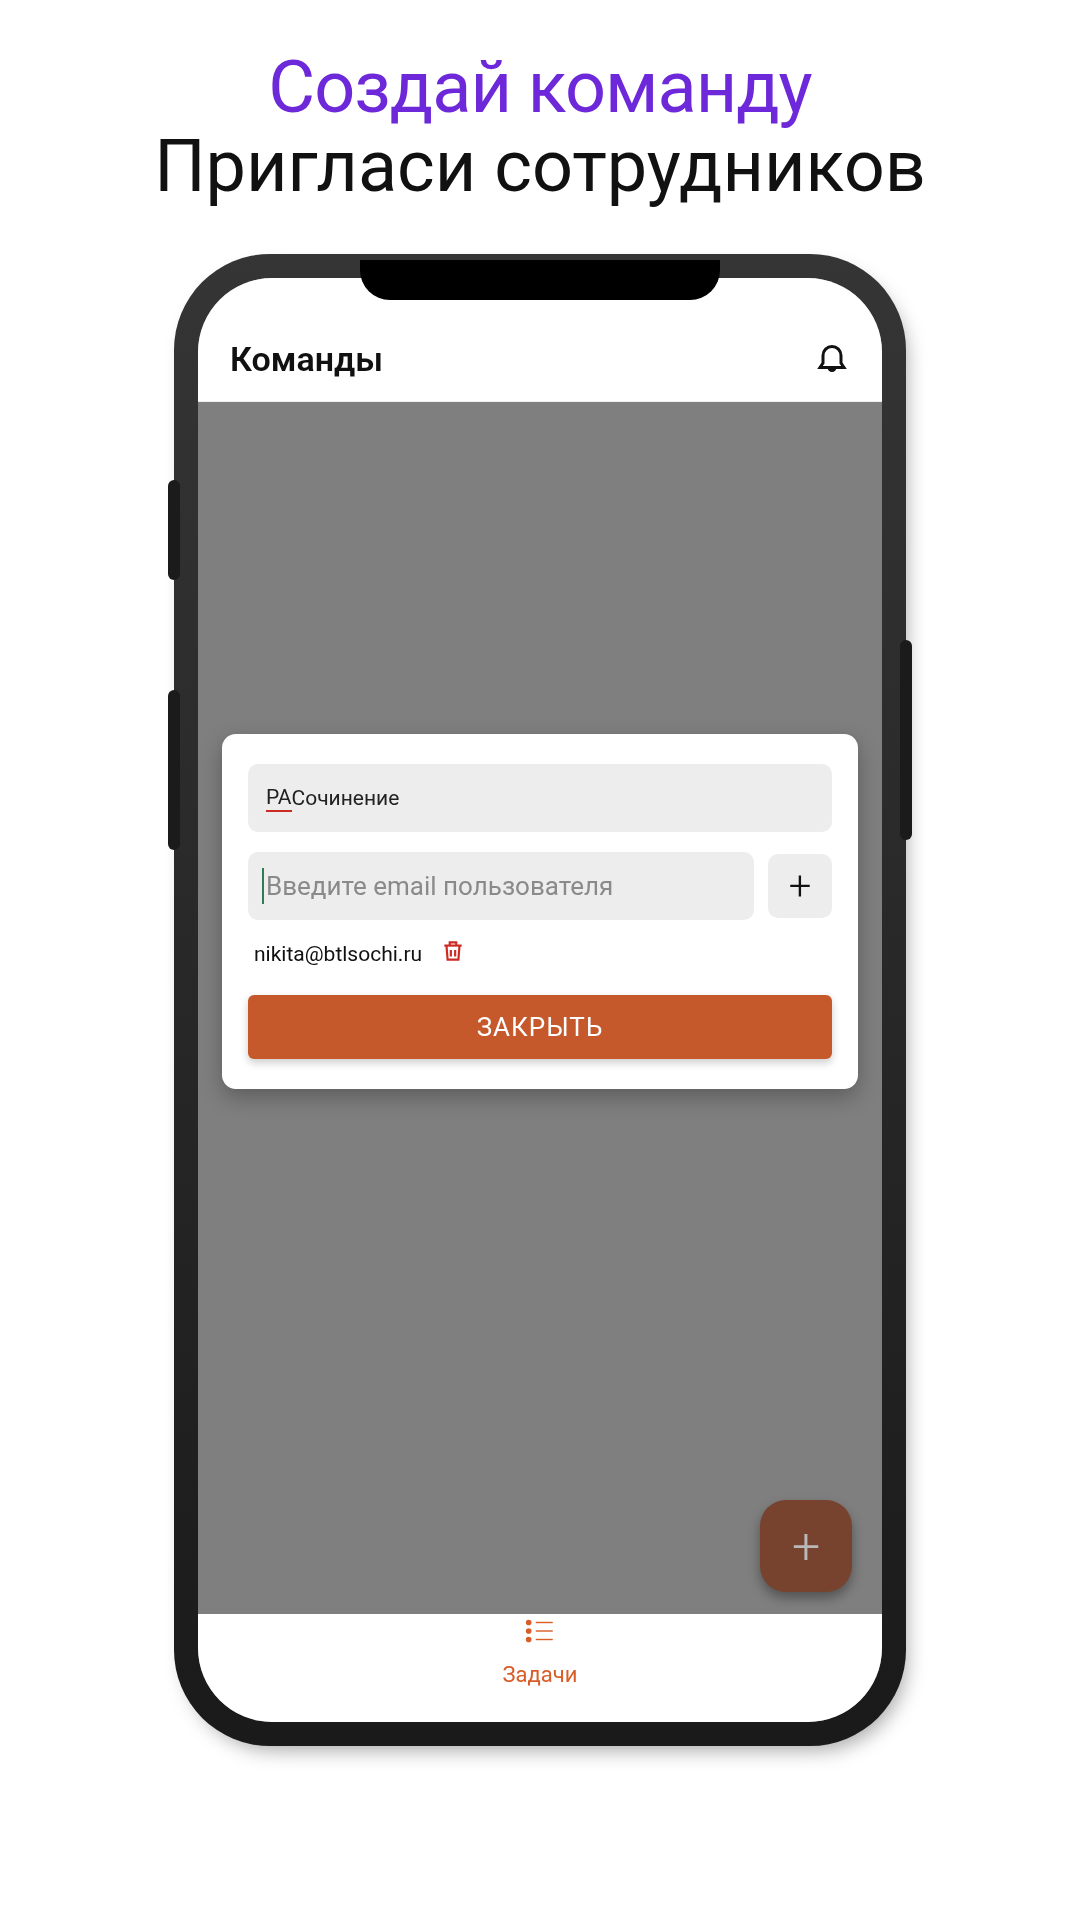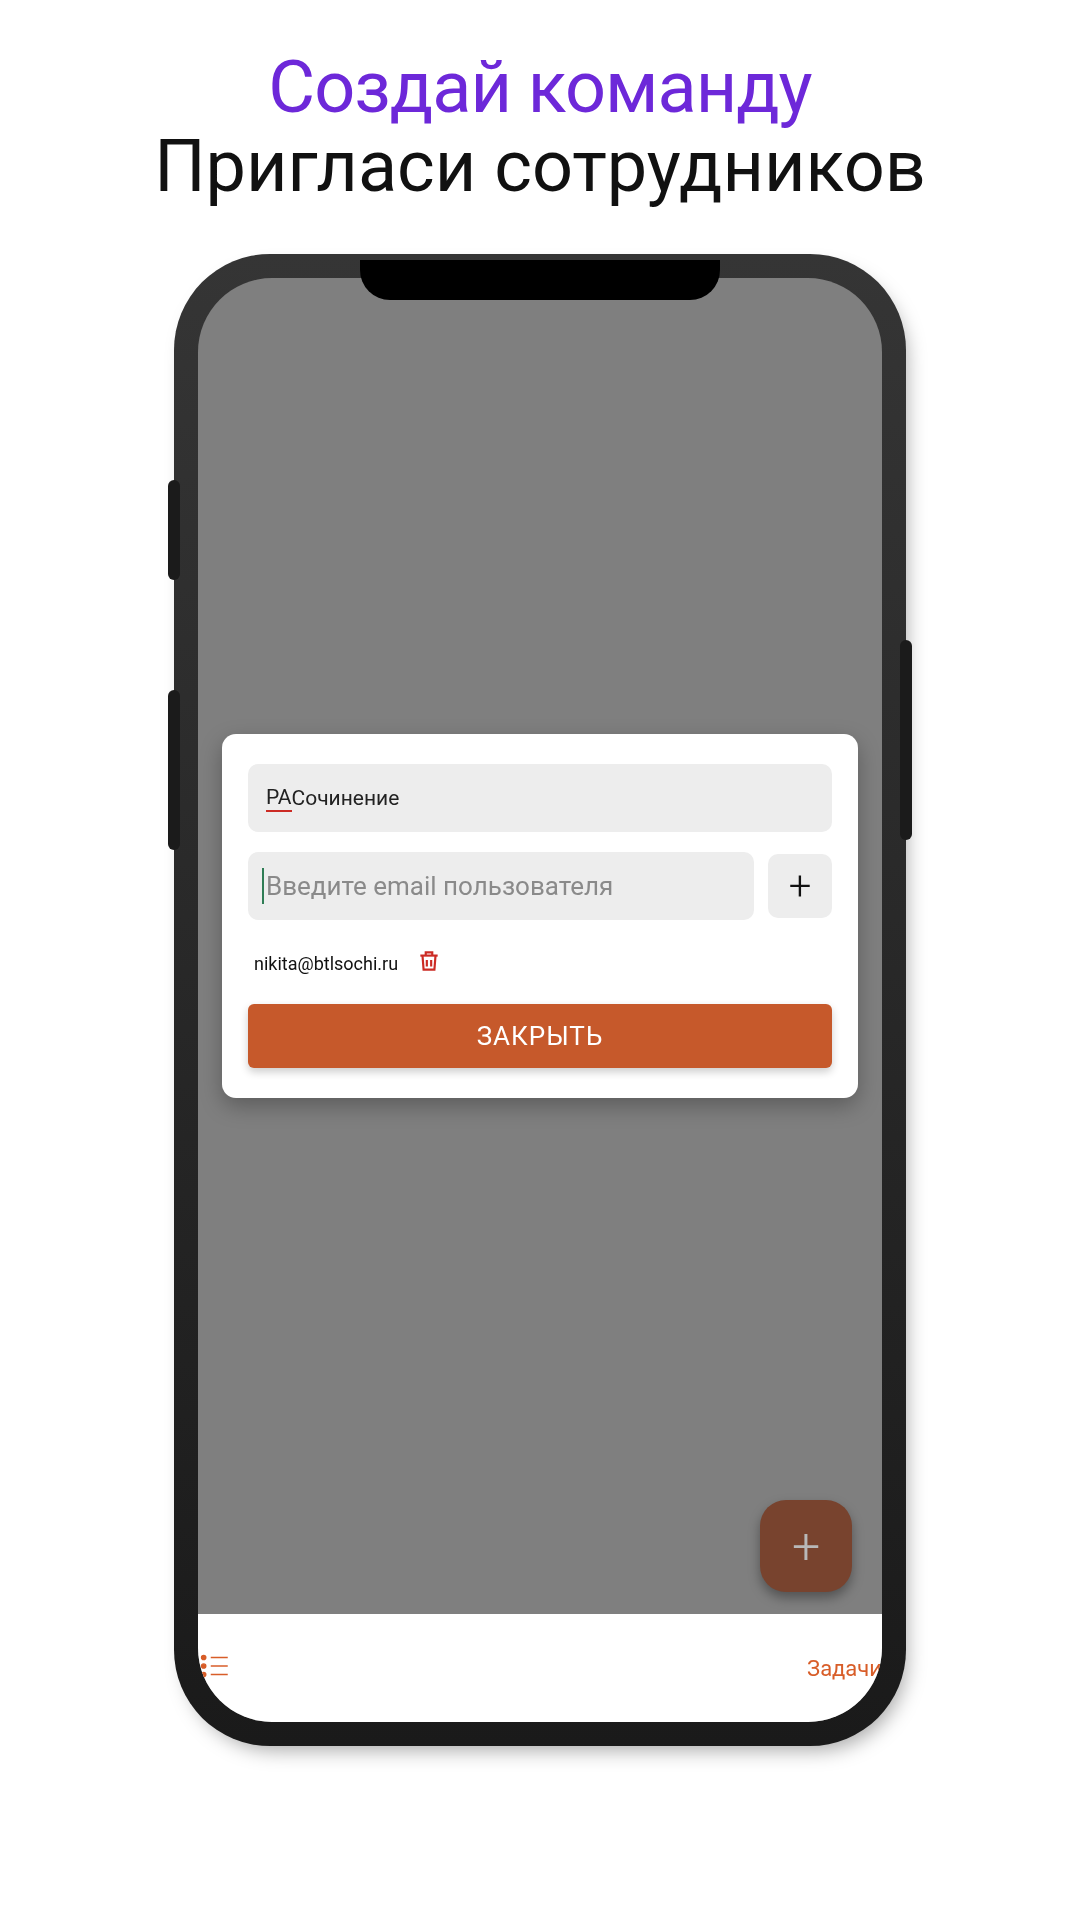--- a/index.html
+++ b/index.html
@@ -106,22 +106,23 @@
   .bottom-nav {
     position: absolute;
     left: 0; right: 0; bottom: 0;
     height: 108px;
     background: #fff;
     display: flex;
   }
   .nav-item {
     flex: 1;
     display: flex;
+    flex-direction: column;
     align-items: center;
-    justify-content: space-between;
+    justify-content: flex-start;
     gap: 10px;
   }
   .nav-item.active { color: #d85d28; }
   .nav-item.inactive { color: #111; }
   .nav-label { font-size: 22px; }
   .nav-icon svg { width: 34px; height: 34px; }
   .nav-item.active .nav-icon svg { stroke: #d85d28; fill: #d85d28; }
   .nav-item.inactive .nav-icon svg { stroke: #111; fill: none; stroke-width: 2; }
 
   .modal {
@@ -139,21 +140,21 @@
     border-radius: 10px;
     height: 68px;
     display: flex;
     align-items: center;
     padding: 0 18px;
     font-size: 21px;
     color: #222;
     margin-bottom: 20px;
   }
   .field .underline { border-bottom: 2px solid #cc2b24; padding-bottom: 1px; }
-  .email-row { display: flex; gap: 14px; align-items: center; margin-bottom: 18px; }
+  .email-row { display: flex; gap: 14px; align-items: center; margin-bottom: 8px; }
   .email-field {
     flex: 1;
     background: #ededed;
     border-radius: 10px;
     height: 68px;
     display: flex;
     align-items: center;
     padding: 0 14px;
     font-size: 26px;
     color: #8a8a8a;
@@ -165,21 +166,21 @@
   .add-btn {
     width: 64px; height: 64px;
     background: #ededed;
     border-radius: 10px;
     display: flex; align-items: center; justify-content: center;
     font-size: 40px; color: #111; font-weight: 300;
   }
   .member-row {
     display: flex; align-items: center; gap: 18px;
     padding: 10px 6px 26px 6px;
-    font-size: 18px;
+    font-size: 21px;
     color: #111;
   }
   .trash-icon svg { width: 26px; height: 26px; stroke: #cc2b24; fill: none; stroke-width: 2; }
 
   .modal-actions { display: flex; gap: 24px; }
   .btn {
     flex: 1;
     height: 64px;
     background: #c6592b;
     color: #ffffff;
@@ -199,20 +200,29 @@
 </div>
 
 <div class="phone">
   <div class="side-btn sb1"></div>
   <div class="side-btn sb2"></div>
   <div class="side-btn sb3"></div>
   <div class="notch"></div>
 
   <div class="screen">
 
+    <div class="app-header">
+      <div class="app-title">Команды</div>
+      <div class="bell-icon">
+        <svg viewBox="0 0 24 24">
+            <path d="M18 16v-5a6 6 0 10-12 0v5l-2 3h16l-2-3z"></path>
+            <path d="M10 19a2 2 0 004 0"></path>
+          </svg>
+      </div>
+    </div>
 
     <div class="modal">
       <div class="field">
         <span class="underline">РА</span>
           <span> Сочинение</span>
       </div>
 
       <div class="email-row">
         <div class="email-field">
           <span class="cursor"></span>

